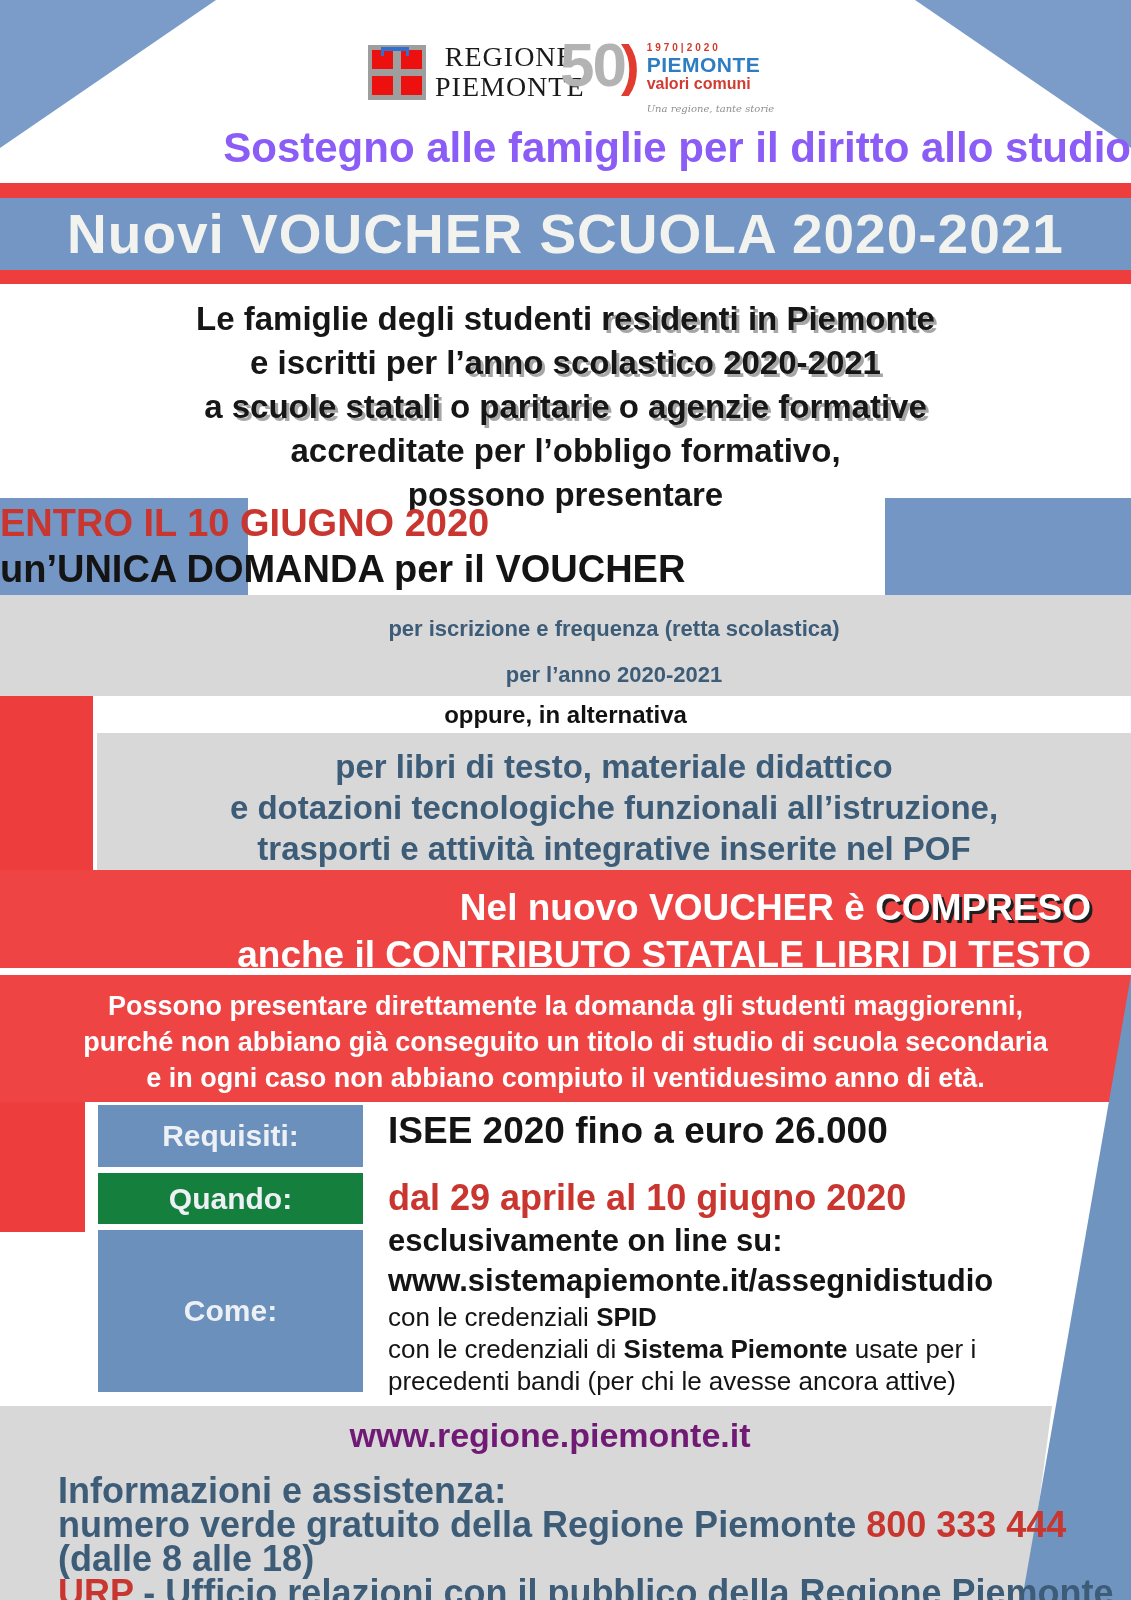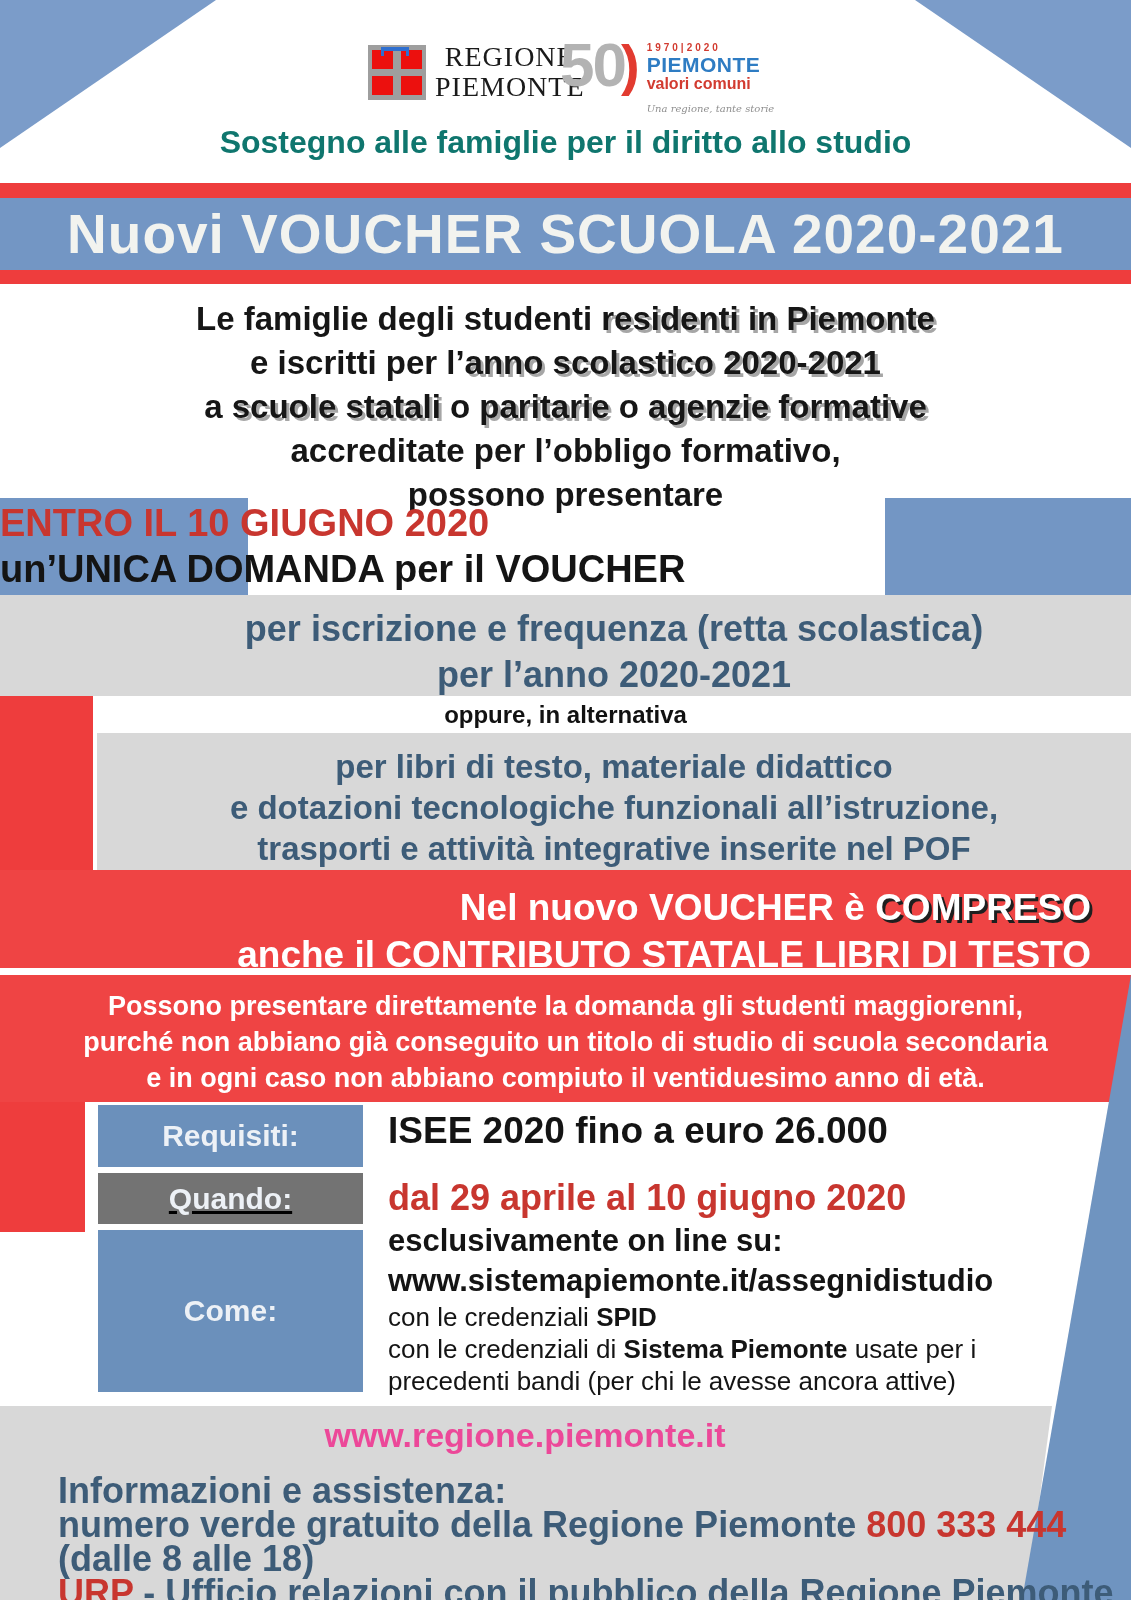--- a/index.html
+++ b/index.html
@@ -16,21 +16,21 @@
   .stripe2{position:absolute;left:0;top:270px;width:100%;height:14px;background:#ee3d3d;}
   .bluerect-l{position:absolute;left:0;top:498px;width:248px;height:97px;background:#7396c4;}
   .bluerect-r{position:absolute;left:885px;top:498px;width:246px;height:97px;background:#7396c4;}
   .grayband1{position:absolute;left:0;top:595px;width:100%;height:101px;background:#d8d8d8;}
   .redbar-left{position:absolute;left:0;top:696px;width:93px;height:176px;background:#ee3d3d;}
   .grayband2{position:absolute;left:97px;top:733px;width:1034px;height:137px;background:#d8d8d8;}
   .redbanner{position:absolute;left:0;top:870px;width:100%;height:232px;background:#ef4444;}
   .reddivider{position:absolute;left:0;top:968px;width:100%;height:7px;background:#ffffff;}
   .redcol{position:absolute;left:0;top:1102px;width:85px;height:130px;background:#ee3d3d;}
   .box-requisiti{position:absolute;left:98px;top:1105px;width:265px;height:62px;background:#6b90bb;}
-  .box-quando{position:absolute;left:98px;top:1173px;width:265px;height:51px;background:#737373;text-decoration:underline;}
+  .box-quando{position:absolute;left:98px;top:1173px;width:265px;height:51px;background:#15803d;}
   .box-come{position:absolute;left:98px;top:1230px;width:265px;height:162px;background:#6b90bb;}
   .footerband{position:absolute;left:0;top:1406px;width:1062px;height:194px;background:#d8d8d8;
           clip-path:polygon(0 0,1052px 0,1026px 100%,0 100%);}
   .wedge{position:absolute;right:0;top:975px;width:112px;height:625px;background:#6f94c0;
           clip-path:polygon(100% 0,100% 100%,3px 100%);z-index:5;}
   
   .logo-regione{position:absolute;left:368px;top:42px;display:flex;align-items:center;gap:9px;text-align:center;}
   .shield{position:relative;width:58px;height:55px;background:#9e9e9e;flex:0 0 auto;}
   .shield .q{position:absolute;width:21px;height:19px;background:#ec100e;}
   .shield .q1{left:4px;top:5px;}  .shield .q2{right:4px;top:5px;}
@@ -40,49 +40,49 @@
   .regtext{font-family:"Liberation Serif",serif;font-size:28px;line-height:30px;color:#1a1a1a;letter-spacing:1px;}
   .logo-50{position:absolute;left:560px;top:34px;display:flex;align-items:flex-start;}
   .n50{font-size:62px;line-height:62px;font-weight:bold;color:#b3b3b3;letter-spacing:-2px;}
   .paren50{font-size:56px;line-height:62px;font-weight:bold;color:#e23b30;margin-left:-4px;}
   .l50text{margin-left:7px;padding-top:8px;}
   .years{font-size:10px;letter-spacing:3px;color:#d23b30;font-weight:bold;}
   .brand50{font-size:21px;font-weight:bold;color:#2e7cc3;letter-spacing:.5px;}
   .valori{font-size:16px;font-weight:bold;color:#d23b30;margin-top:-2px;}
   .script50{font-family:"DejaVu Serif",serif;font-style:italic;font-size:10px;color:#8f8f8f;margin-top:10px;}
   
-  .supertitle{position:absolute;left:0;top:124px;width:100%;text-align:center;
-          font-size:32px;font-weight:bold;color:#0f766e;}
+  .supertitle{position:absolute;left:0;top:124px;width:100%;text-align:right;
+          font-size:42px;font-weight:bold;color:#8b5cf6;}
   .intro{position:absolute;left:0;top:297px;width:100%;text-align:center;
           font-size:33px;font-weight:bold;color:#161616;line-height:44px;}
   .hl{text-shadow:3px 3px 0 #a6a6a6;}
   .deadline{position:absolute;left:0;top:500px;width:100%;font-weight:bold;line-height:46px;}
   .dl-red{font-size:38px;color:#c8362f;}
   .dl-black{font-size:38px;color:#141414;}
   .optA{position:absolute;left:97px;top:606px;width:1034px;text-align:center;
-          font-size:36px;font-weight:bold;color:#3d5c78;line-height:46px;}
+          font-size:22px;font-weight:bold;color:#3d5c78;line-height:46px;}
   .altlabel{position:absolute;left:0;top:701px;width:100%;text-align:center;
           font-size:24px;font-weight:bold;color:#111111;}
   .optB{position:absolute;left:97px;top:746px;width:1034px;text-align:center;
           font-size:33px;font-weight:bold;color:#3d5c78;line-height:41px;}
   .redbannertext{position:absolute;left:40px;top:884px;width:1051px;text-align:right;
           font-size:37px;font-weight:bold;color:#ffffff;line-height:47px;z-index:2;}
   .compreso{text-shadow:3px 3px 0 #1f1f1f;}
   .adultnote{position:absolute;left:0;top:988px;width:100%;text-align:center;
           font-size:27px;font-weight:bold;color:#ffffff;line-height:36px;z-index:2;}
   .blabel{display:flex;align-items:center;justify-content:center;height:100%;
           color:#edf1f6;font-weight:bold;font-size:30px;}
   .val-requisiti{position:absolute;left:388px;top:1110px;font-size:37px;font-weight:bold;color:#141414;}
   .val-quando{position:absolute;left:388px;top:1177px;font-size:36px;font-weight:bold;color:#c8362f;}
   .come-lines{position:absolute;left:388px;top:1221px;width:730px;color:#141414;}
   .come-b{font-size:31px;font-weight:bold;line-height:40px;}
   .come-r{font-size:26px;line-height:32px;}
   .come-r b{font-weight:bold;}
   .footer-site{position:absolute;left:0;top:1416px;width:1050px;text-align:center;
-          font-size:34px;font-weight:bold;color:#ec4899;z-index:6;}
+          font-size:34px;font-weight:bold;color:#701a75;z-index:6;padding-left:25px;}
   .footer-info{position:absolute;left:58px;top:1474px;font-weight:bold;color:#3d5c78;
           font-size:36px;line-height:34px;z-index:6;}
   .redtxt{color:#c8362f;}
 </style>
 </head>
 <body>
 
 <div class="poster">
 
   <div class="tri-tl"></div>

